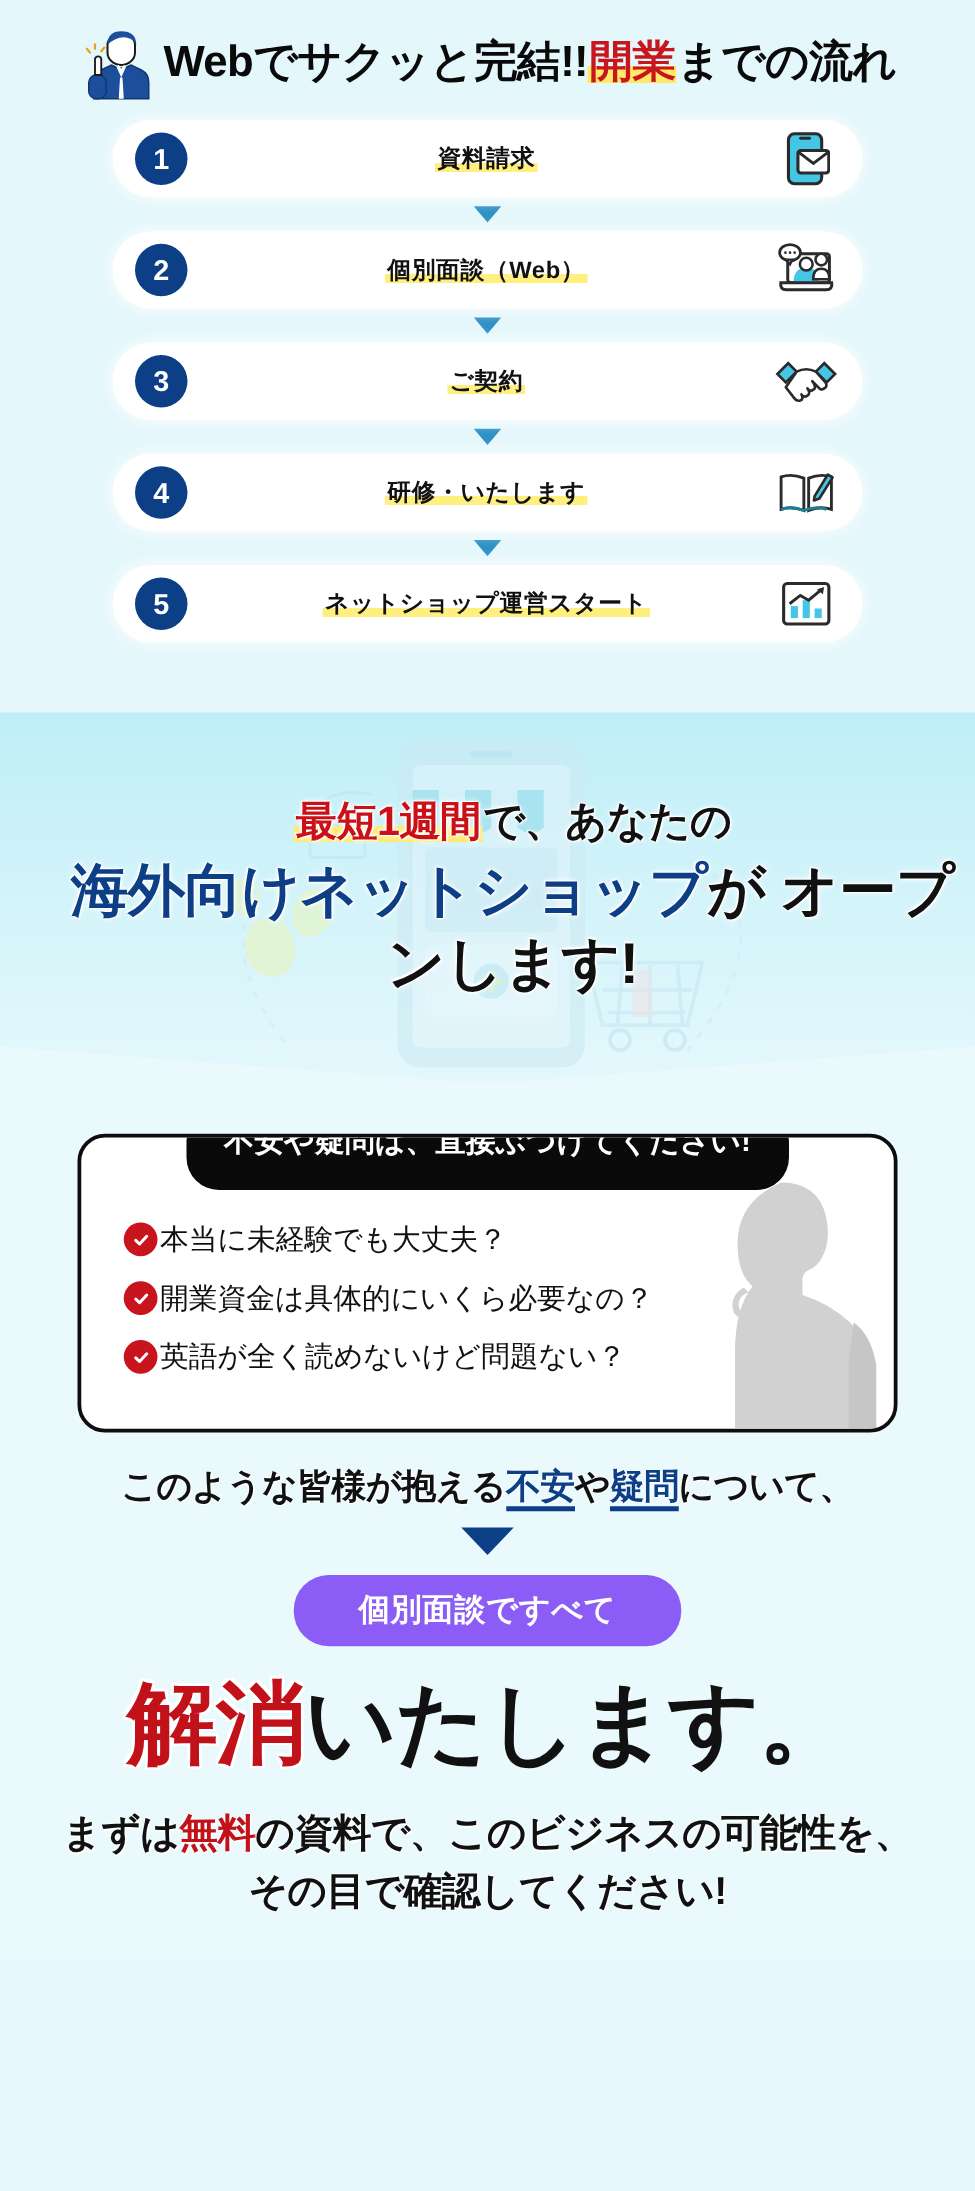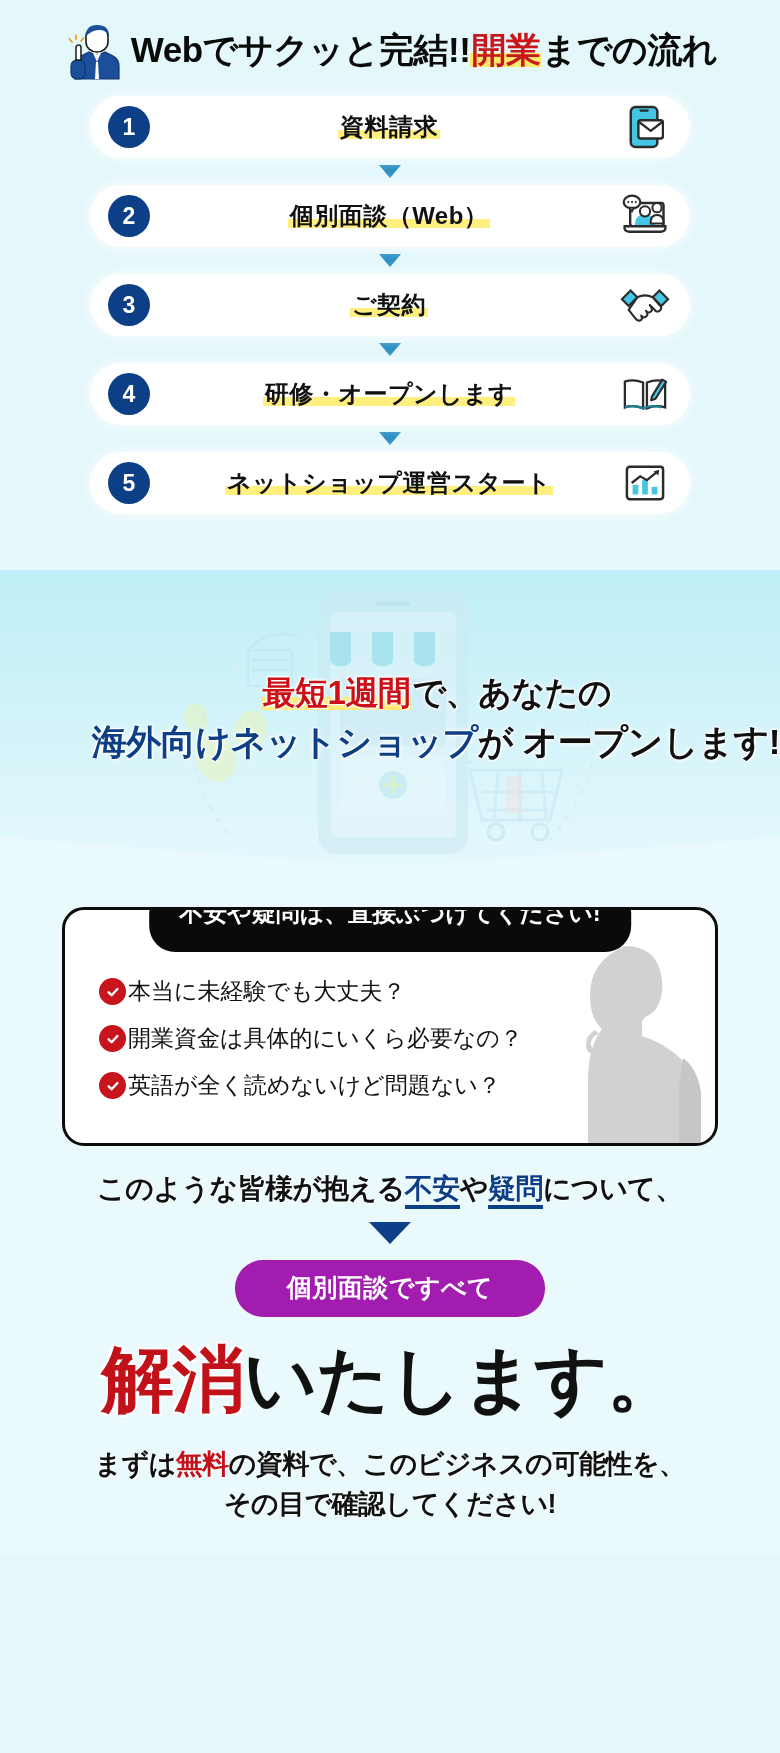--- a/index.html
+++ b/index.html
@@ -65,21 +65,21 @@
     background:#0d3f86;
     color:#fff;
     font-size:23px;
     font-weight:700;
     display:flex; align-items:center; justify-content:center;
     line-height:1;
   }
   .step-label{
     flex:1;
     text-align:center;
-    font-size:24px;
+    font-size:19px;
     font-weight:700;
     letter-spacing:0.5px;
     color:#111;
     padding:0 76px 0 74px;
   }
   .step-label span{
     background:linear-gradient(transparent 62%, #ffef7e 62%, #ffef7e 97%, transparent 97%);
     padding:0 2px;
   }
   .step-icon{
@@ -129,21 +129,21 @@
     text-shadow:0 0 3px #fff, 0 0 5px #fff, 1px 1px 0 #fff,-1px -1px 0 #fff;
     line-height:1.25;
   }
   .hero-l1 .red{
     color:#cc1018;
     background:linear-gradient(transparent 62%, #ffe96b 62%, #ffe96b 97%, transparent 97%);
     padding:0 2px;
   }
   .hero-l2{
     margin-top:7px;
-    font-size:35px; font-weight:700; letter-spacing:-0.5px;
+    font-size:46px; font-weight:700; letter-spacing:-0.5px;
     line-height:1.25;
     text-shadow:0 0 3px #fff, 0 0 6px #fff, 1px 1px 0 #fff,-1px -1px 0 #fff;
   }
   .hero-l2 .blue{ color:#0d3f86; }
   .hero-l2 .blk{ color:#111; }
 
   
   .qa-section{
     position:relative;
     width:780px;
@@ -206,40 +206,40 @@
     padding-bottom:1px;
   }
   .big-arrow{
     width:0;height:0;margin:14px auto 16px;
     border-left:21px solid transparent;
     border-right:21px solid transparent;
     border-top:22px solid #0d3f86;
   }
   .pill{
     display:inline-block;
-    background:#a21caf;
+    background:#8b5cf6;
     color:#fff;
     font-size:25px; font-weight:700;
     border-radius:28px;
     padding:11px 52px 13px;
     letter-spacing:0.5px;
   }
   .kill{
     margin-top:22px;
     font-size:72px; font-weight:700; letter-spacing:-1px;
     line-height:1.12;
   }
   .kill .red{
     color:#c1121a;
     text-shadow:0 0 4px #fff,2px 2px 0 #fff,-2px -2px 0 #fff,2px -2px 0 #fff,-2px 2px 0 #fff;
   }
   .kill .blk{ color:#111; }
   .outro{
     margin-top:24px;
-    font-size:27px; font-weight:700; color:#111; line-height:1.5;
+    font-size:31px; font-weight:700; color:#111; line-height:1.5;
     letter-spacing:-0.5px;
     text-shadow:0 0 3px #fff,1px 1px 0 #fff;
   }
   .outro .red{ color:#c1121a; }
 </style>
 </head>
 <body>
 
 <section class="flow-section">
 
@@ -310,21 +310,21 @@
           <path d="M2 14 L11 5 L18 12 L9 21z" fill="#45c6e4" stroke="#2b2b2b" stroke-width="2.2"></path>
           <path d="M50 14 L41 5 L34 12 L43 21z" fill="#45c6e4" stroke="#2b2b2b" stroke-width="2.2"></path>
           <path d="M18 12 q8 -4 16 0 l8 9 q2 3 -1 5 q-3 2 -5 -1 l-5 -5 q4 5 1 7 q-3 2 -5 -1 q3 4 0 6 q-3 2 -5 -1 q2 4 -1 5 q-3 1 -5 -2 l-7 -9z" fill="#fff" stroke="#2b2b2b" stroke-width="2.2" stroke-linejoin="round"></path>
         </svg>
       </div>
     </div>
     <div class="arrow-down"></div>
 
     <div class="step-card">
       <div class="step-num">4</div>
-      <div class="step-label"><span>研修・オープンします</span></div>
+      <div class="step-label"><span>研修・いたします</span></div>
       <div class="step-icon">
         <svg viewBox="0 0 48 42" width="46" height="42">
           <path d="M3 8 q9 -3 19 1 l0 27 q-10 -4 -19 -1z" fill="#fff" stroke="#2b2b2b" stroke-width="2.4"></path>
           <path d="M45 8 q-9 -3 -19 1 l0 27 q9 -4 19 -1z" fill="#fff" stroke="#2b2b2b" stroke-width="2.4"></path>
           <path d="M3 35 q9 -3 19 1 q10 -4 19 -1" fill="none" stroke="#1b7f96" stroke-width="2.4"></path>
           <path d="M31 24 L42 6 l4 2.4 L35 26 l-4.6 1.6z" fill="#45c6e4" stroke="#2b2b2b" stroke-width="2.2" stroke-linejoin="round"></path>
         </svg>
       </div>
     </div>
     <div class="arrow-down"></div>

